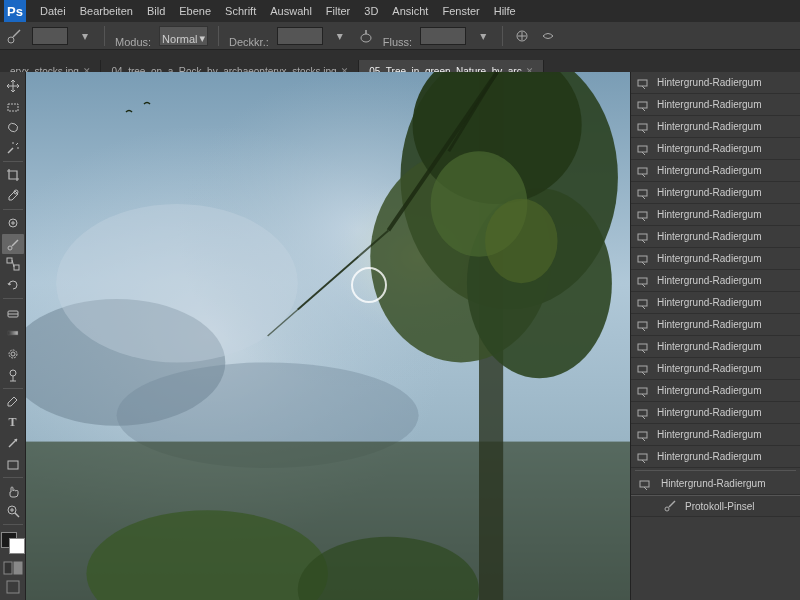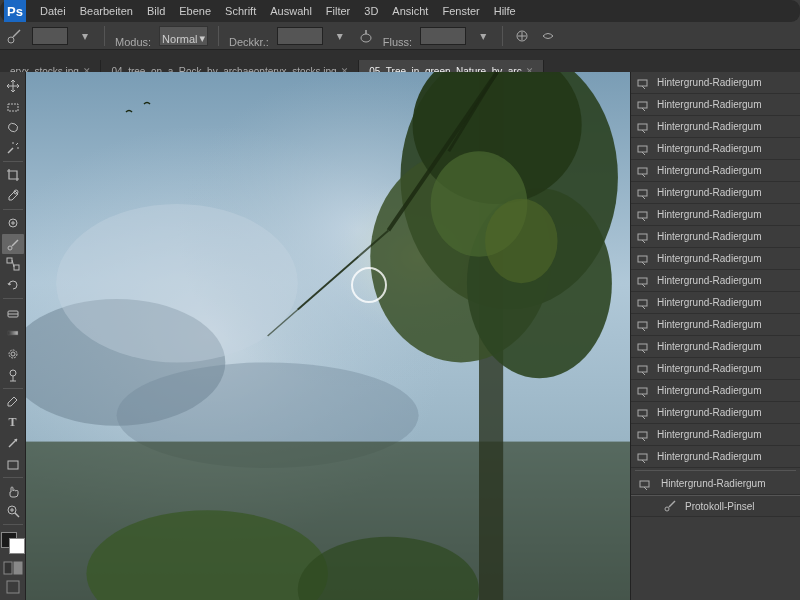--- a/index.html
+++ b/index.html
@@ -1,20 +1,20 @@
 <!DOCTYPE html>
 <html><head>
   <meta charset="utf-8">
   <style>
     * { margin: 0; padding: 0; box-sizing: border-box; }
     body { width: 800px; height: 600px; overflow: hidden; background: #3c3c3c; font-family: Arial, sans-serif; font-size: 11px; color: #ccc; }
 
     
     #menubar {
-      display: flex; align-items: center; background: #2b2b2b; height: 22px; padding: 0 4px; gap: 2px; border-radius: 9px;
+      display: flex; align-items: center; background: #2b2b2b; height: 22px; padding: 0 4px; gap: 2px;
     }
     .ps-logo { width: 22px; height: 22px; background: #1a68c4; display: flex; align-items: center; justify-content: center; color: white; font-weight: bold; font-size: 13px; margin-right: 6px; }
     .menu-item { padding: 2px 6px; cursor: pointer; font-size: 11px; color: #ccc; white-space: nowrap; }
 
     
     #optionsbar {
       display: flex; align-items: center; background: #3c3c3c; height: 28px; padding: 0 6px; gap: 8px; border-bottom: 1px solid #222;
     }
     .opt-icon { width: 18px; height: 18px; display: flex; align-items: center; justify-content: center; color: #aaa; font-size: 12px; }
     .opt-input { background: #555; border: 1px solid #222; color: #ccc; height: 18px; width: 36px; text-align: center; font-size: 11px; }

